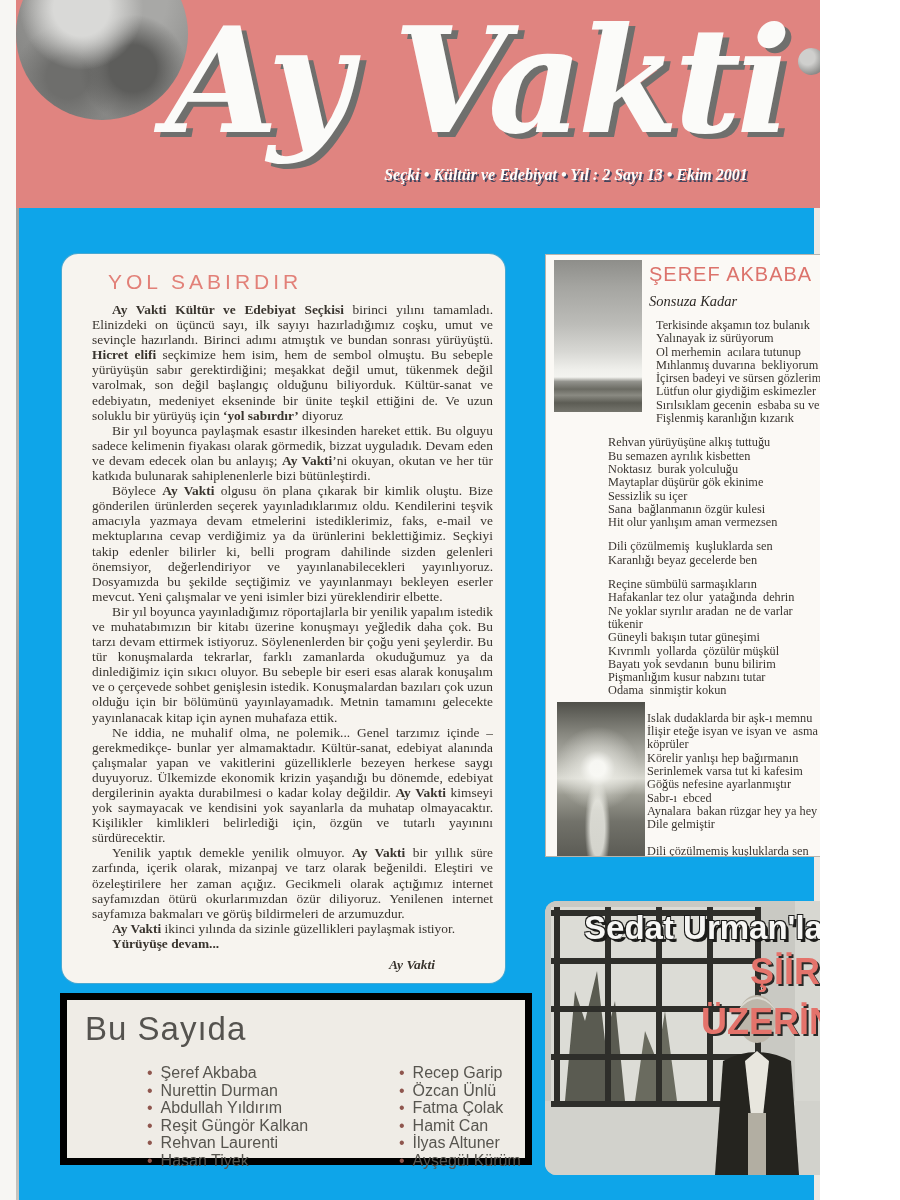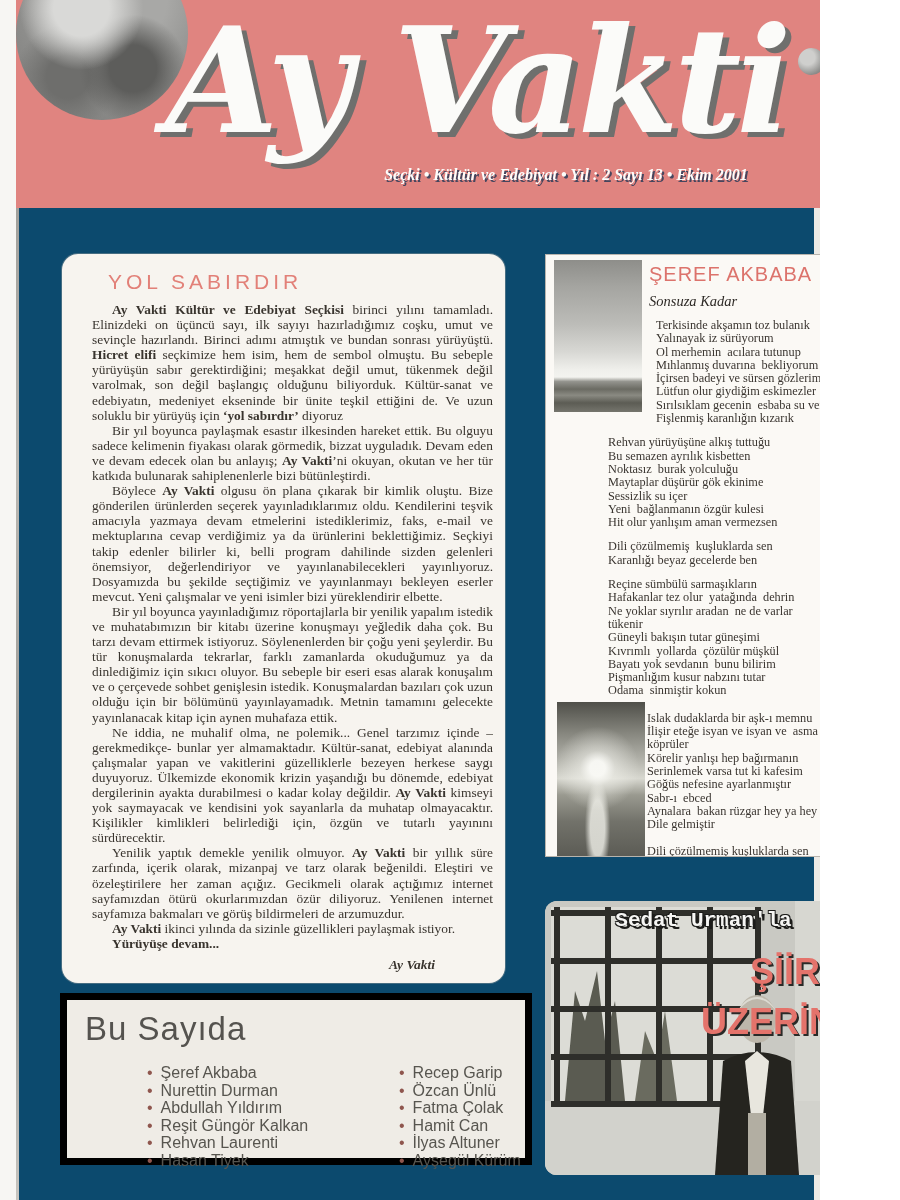--- a/index.html
+++ b/index.html
@@ -1,16 +1,16 @@
 <!DOCTYPE html>
 <html><head>
 <meta charset="utf-8">
 <style>
   html,body{margin:0;padding:0;}
-  .page{position:relative;width:820px;height:1200px;background:#0c4a6e;overflow:hidden;
+  .page{position:relative;width:820px;height:1200px;background:#0ea5e9;overflow:hidden;
         font-family:"Liberation Serif",serif;}
   
   .scan-left{position:absolute;left:0;top:0;width:16px;height:1200px;background:#f7f6f3;}
   .scan-line{position:absolute;left:16px;top:0;width:3px;height:1200px;
              background:linear-gradient(180deg,#8f8f8b,#b9b7b2 40%,#8a8a86 75%,#c7c5c0);}
   .scan-right{position:absolute;right:0;top:0;width:6px;height:1200px;background:#eceae5;}
   .scratch{position:absolute;background:#9a968e;opacity:.8;}
   .scratch1{left:862px;top:438px;width:2px;height:42px;transform:rotate(38deg);}
   .scratch2{left:842px;top:498px;width:1px;height:26px;transform:rotate(30deg);}
 
@@ -71,21 +71,21 @@
   
   .web-bar{position:absolute;left:545px;top:861px;width:313px;height:33px;border-radius:17px;
             background:#e2817b;display:flex;align-items:center;justify-content:center;
             font-family:"Liberation Serif",serif;font-size:25px;letter-spacing:2px;color:#fbfaf7;}
 
   
   .photo-box{position:absolute;left:545px;top:901px;width:317px;height:274px;border-radius:12px;
             overflow:hidden;background:#c9c9c3;}
   .photo-box svg{position:absolute;left:0;top:0;}
   .interview-line1{position:absolute;left:0;top:8px;width:100%;text-align:center;
-            font-family:Liberation Mono, monospace;font-weight:bold;font-size:21px;color:#f6f6f4;
+            font-family:Liberation Sans, sans-serif;font-weight:bold;font-size:33px;color:#f6f6f4;
             text-shadow:3px 3px 0 #1c1c1a,-1px -1px 0 #1c1c1a,1px -1px 0 #1c1c1a,-1px 1px 0 #1c1c1a;}
   .interview-line2{position:absolute;left:170px;top:50px;width:140px;text-align:center;
             font-family:"Liberation Sans",sans-serif;font-weight:bold;font-size:36px;color:#e4736b;
             text-shadow:2px 2px 0 #2a2a28;}
   .interview-line3{position:absolute;left:150px;top:92px;width:170px;text-align:center;
             font-family:"Liberation Sans",sans-serif;font-weight:bold;font-size:36px;color:#e4736b;
             text-shadow:2px 2px 0 #2a2a28;margin-top:8px;}
 
   
   .contents-box{position:absolute;left:60px;top:993px;width:472px;height:172px;
@@ -144,21 +144,21 @@
 Lütfun olur giydiğim eskimezler
 Sırılsıklam gecenin  esbaba su verdiği
 Fişlenmiş karanlığın kızarık</div>
       </div>
     </div>
     <div class="stanza stanza-mid">Rehvan yürüyüşüne alkış tuttuğu
 Bu semazen ayrılık kisbetten
 Noktasız  burak yolculuğu
 Maytaplar düşürür gök ekinime
 Sessizlik su içer
-Yeni  bağlanmanın özgür kulesi
+Sana  bağlanmanın özgür kulesi
 Hit olur yanlışım aman vermezsen</div>
     <div class="stanza stanza-mid">Dili çözülmemiş  kuşluklarda sen
 Karanlığı beyaz gecelerde ben</div>
     <div class="stanza stanza-mid">Reçine sümbülü sarmaşıkların
 Hafakanlar tez olur  yatağında  dehrin
 Ne yoklar sıyrılır aradan  ne de varlar
 tükenir
 Güneyli bakışın tutar güneşimi
 Kıvrımlı  yollarda  çözülür müşkül
 Bayatı yok sevdanın  bunu bilirim

